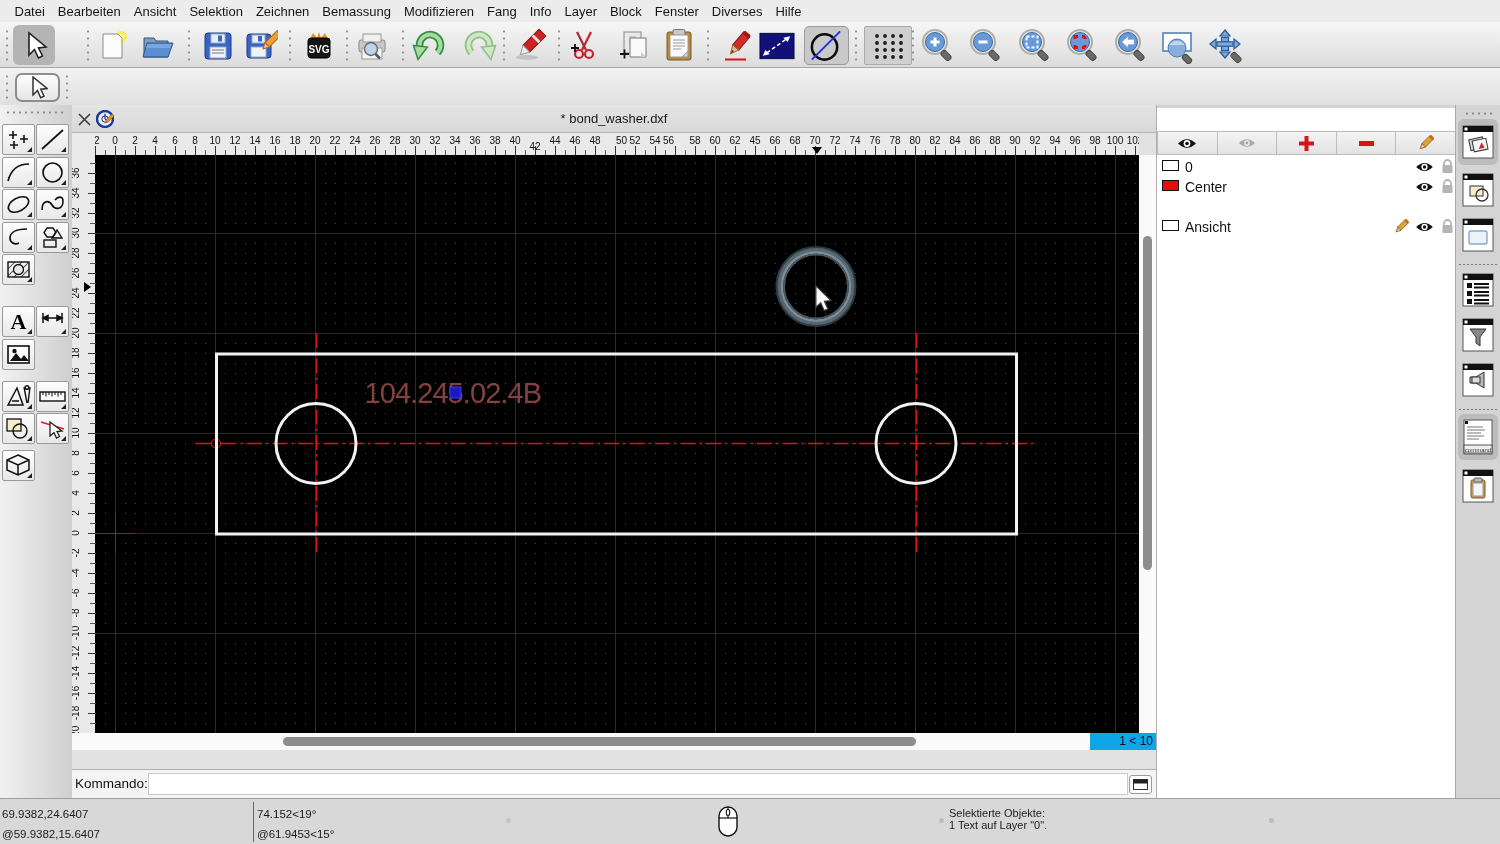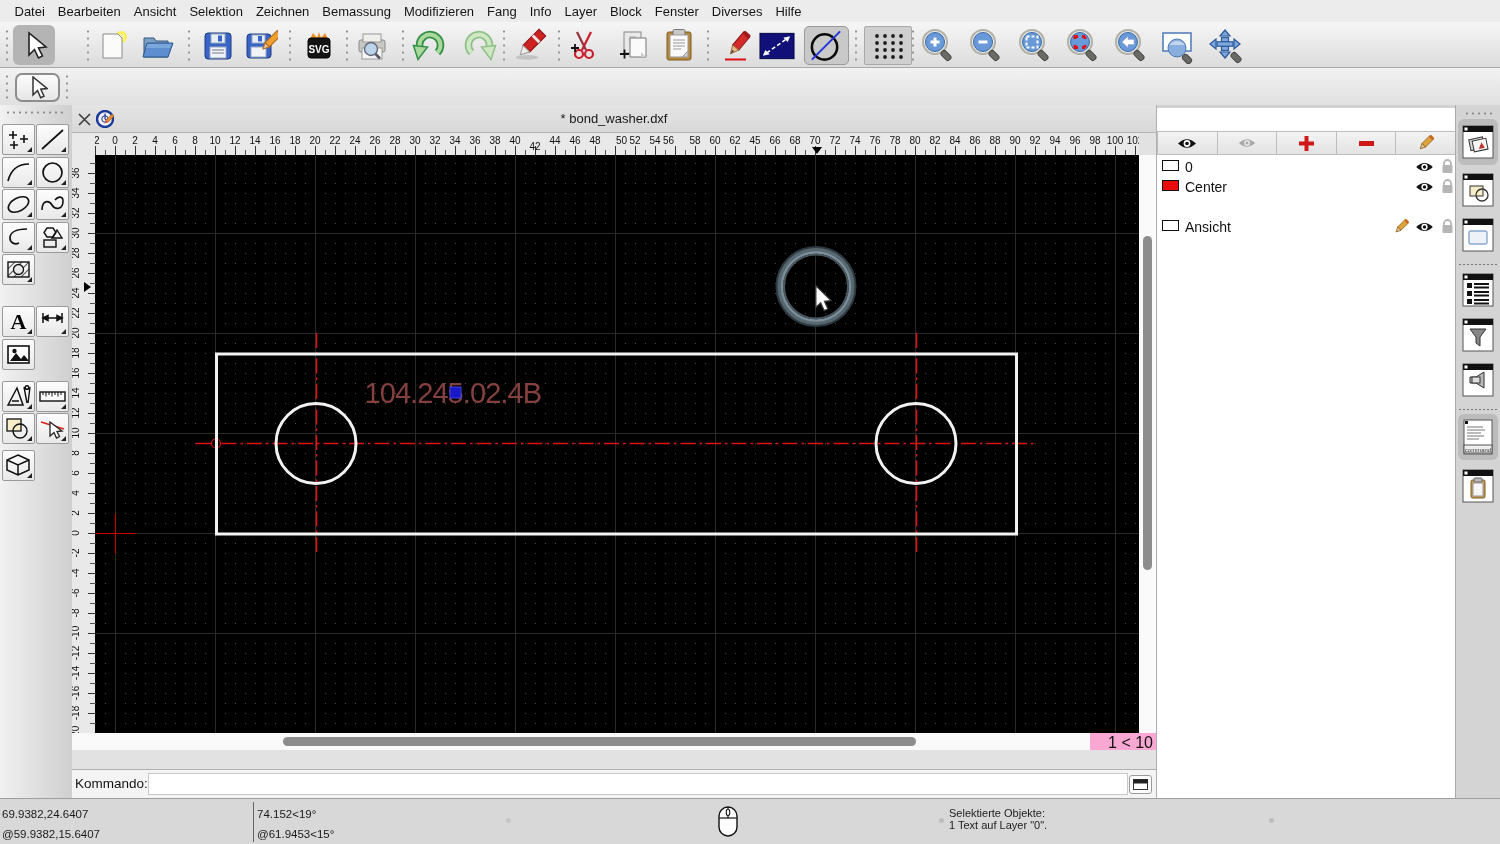--- a/index.html
+++ b/index.html
@@ -44,22 +44,22 @@
 #hruler { left:95px; top:133px; width:1044px; height:22px; background:#e9e9e9; overflow:hidden; }
 #vruler { left:72px; top:155px; width:23px; height:578px; background:#e9e9e9; overflow:hidden; }
 .rnum { position:absolute; font-size:10px; color:#111; }
 #canvas { left:95px; top:155px; width:1044px; height:578px; background:#000; }
 
 
 #hscroll { left:72px; top:733px; width:1067px; height:17px; background:#fafafa; }
 #hthumb { position:absolute; left:211px; top:4px; width:633px; height:9px; background:#8d8d8d; border-radius:4.5px; }
 #vscroll { left:1139px; top:155px; width:17px; height:578px; background:#fafafa; }
 #vthumb { position:absolute; left:4px; top:81px; width:9px; height:334px; background:#8d8d8d; border-radius:4.5px; }
-#pageind { left:1090px; top:733px; width:66px; height:17px; background:#f9a8d4;
-  font-size:16px; color:#111; text-align:right; padding:1px 3px 0 0; }
+#pageind { left:1090px; top:733px; width:66px; height:17px; background:#0ea5e9;
+  font-size:12px; color:#111; text-align:right; padding:1px 3px 0 0; }
 
 
 #history { left:72px; top:750px; width:1084px; height:19px; background:#ffffff;
   border-top:1px solid #888; font-size:12.5px; color:#1414cc; padding:2px 0 0 6px; }
 #cmdrow { left:72px; top:769px; width:1084px; height:29px; background:#f4f4f4;
   border-top:1px solid #b0b0b0; }
 #cmdlabel { position:absolute; left:3px; top:6px; font-size:13.5px; color:#111; }
 #cmdfield { position:absolute; left:76px; top:3px; width:980px; height:22px; background:#fff; border:1px solid #c8c8c8; }
 #cmdbtn { position:absolute; left:1057px; top:5px; width:23px; height:19px; background:#fdfdfd;
   border:1px solid #9a9a9a; border-radius:3px; }

